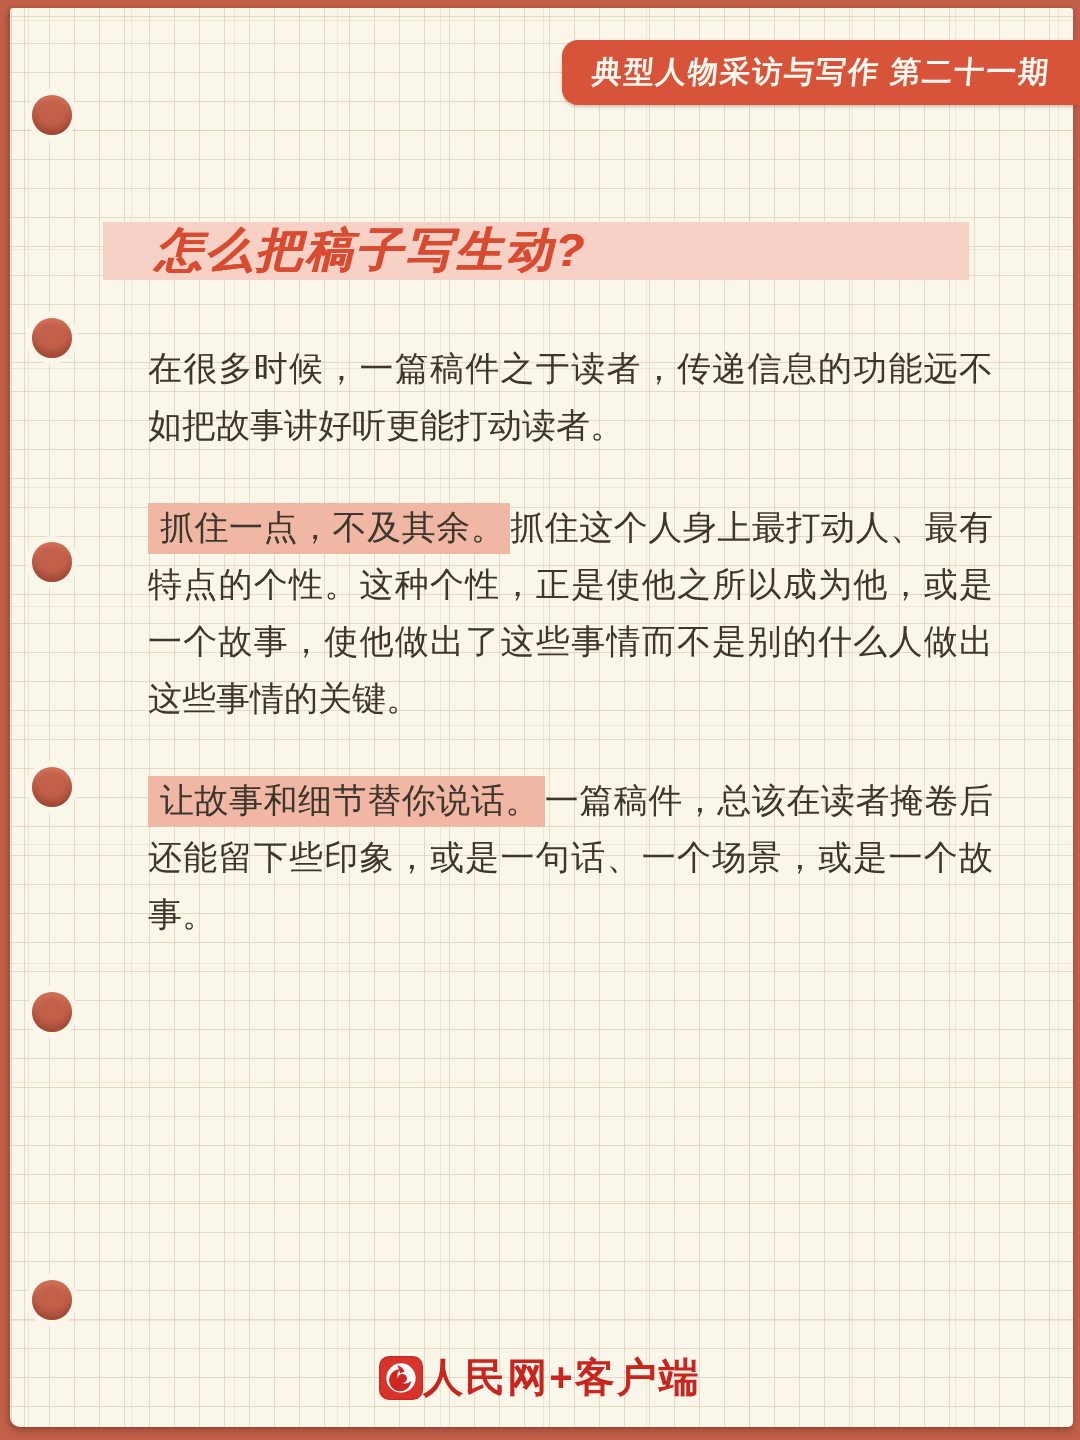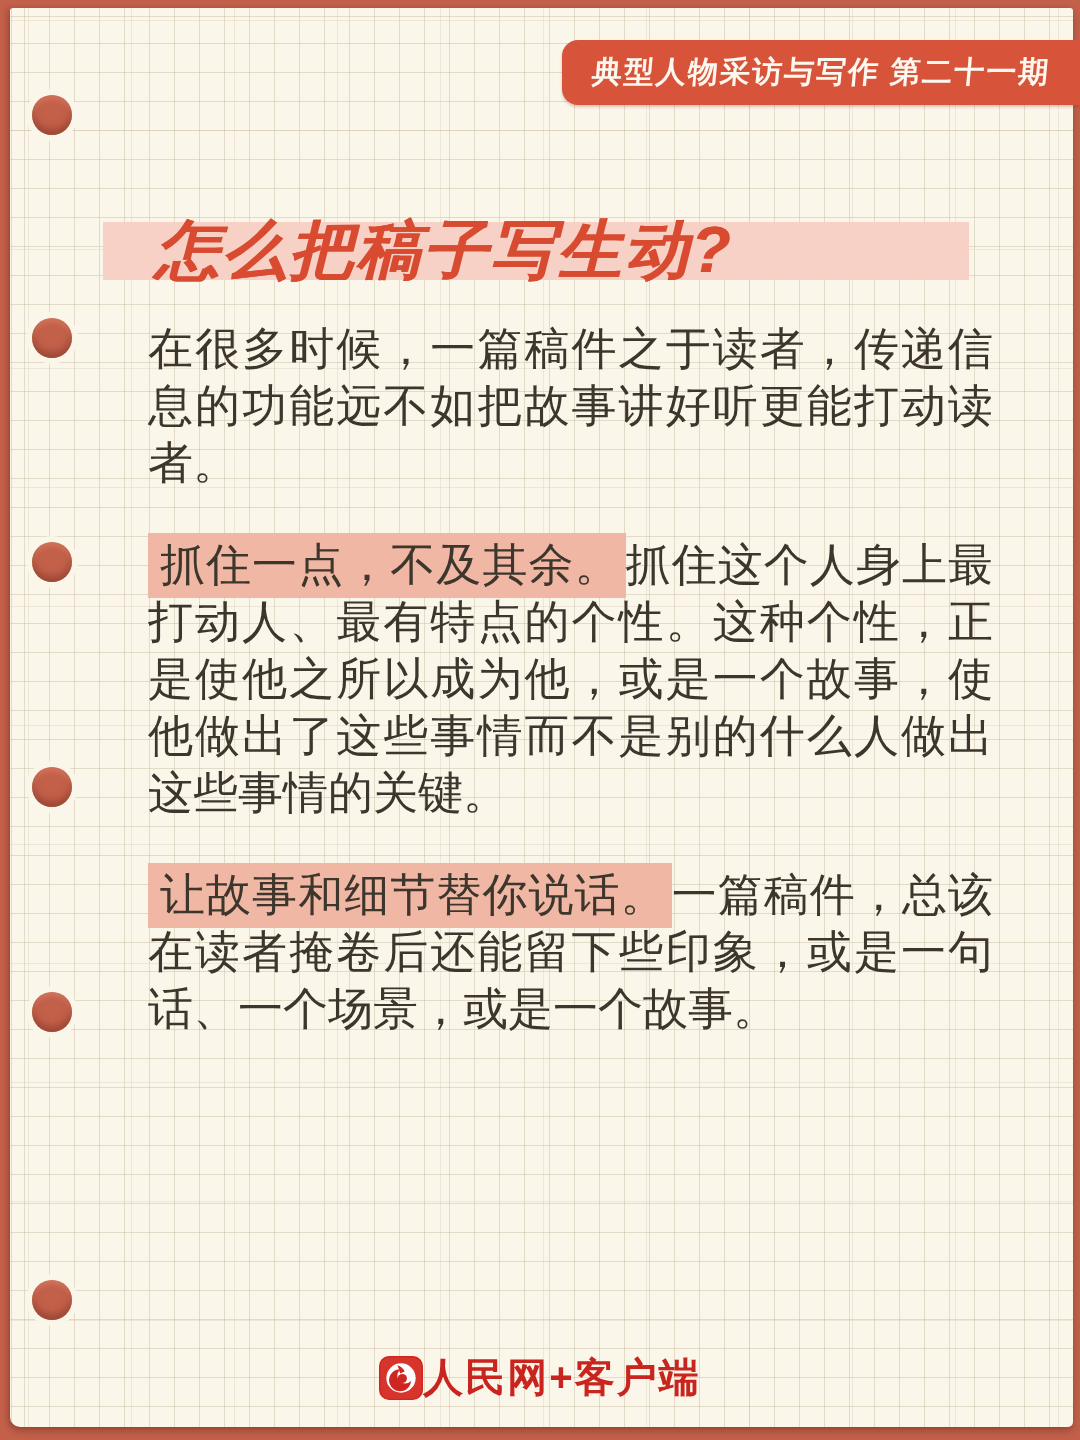--- a/index.html
+++ b/index.html
@@ -50,30 +50,30 @@
     transform:skewX(-5deg);white-space:nowrap;
   }
 
   
   .title-bar{
     position:absolute;left:103px;top:222px;width:866px;height:58px;
     background:#f7d1c5;
   }
   .title-bar h1{
     margin:0;padding-left:52px;
-    font-size:64px;line-height:56px;font-weight:900;font-style:italic;
+    font-size:47px;line-height:56px;font-weight:900;font-style:italic;
     color:#d84b30;letter-spacing:3px;white-space:nowrap;
     text-shadow:1px 0 0 #d84b30;
   }
 
   
   .content{
-    position:absolute;left:148px;top:320px;width:845px;
-    font-family:Liberation Sans, sans-serif;
-    font-size:45px;line-height:57px;color:#3d362c;
+    position:absolute;left:148px;top:340px;width:845px;
+    font-family:Liberation Serif, serif;
+    font-size:34px;line-height:57px;color:#3d362c;
     text-align:justify;
   }
   .content p{margin:0 0 45px 0;}
   .content p:last-child{margin-bottom:0;}
   .content mark{
     background:#f0b7a4;color:inherit;
     padding:6px 5px 8px 12px;
   }
 
   

